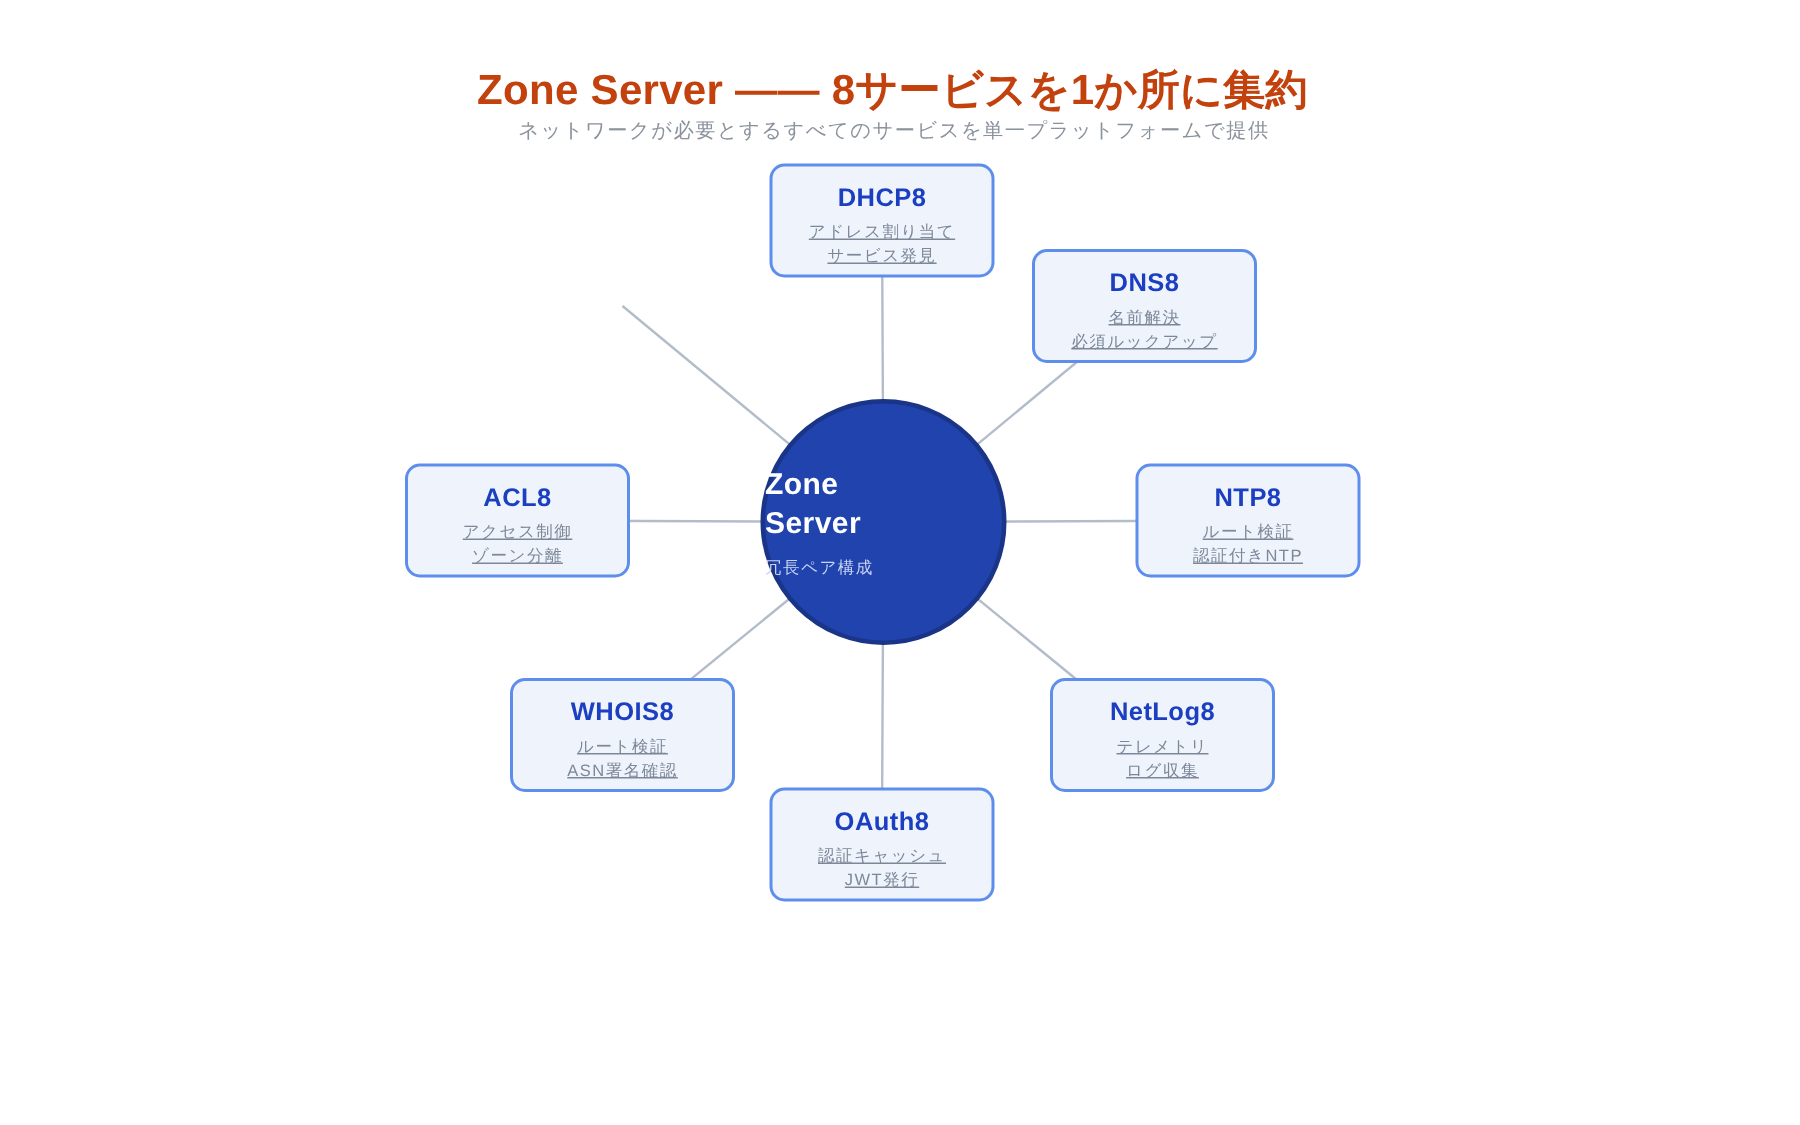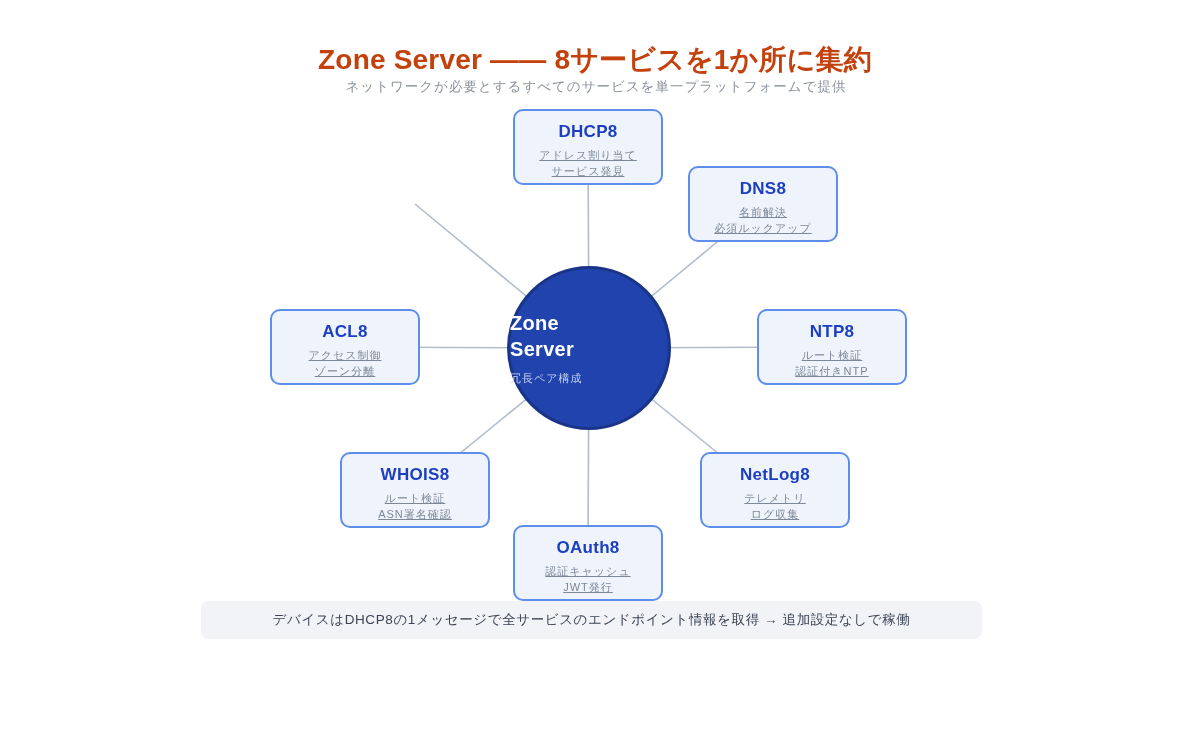--- a/index.html
+++ b/index.html
@@ -111,17 +111,14 @@
     <div class="node-line">認証キャッシュ</div>
     <div class="node-line">JWT発行</div>
   </div>
 
   <div class="hub">
     <div class="hub-name">Zone</div>
     <div class="hub-name">Server</div>
     <div class="hub-caption">冗長ペア構成</div>
   </div>
 
-  <div class="footer-note">
-    <span>デバイスはDHCP8の1メッセージで全サービスのエンドポイント情報を取得 → 追加設定なしで稼働</span>
-  </div>
 
 </div>
 
 </body></html>

